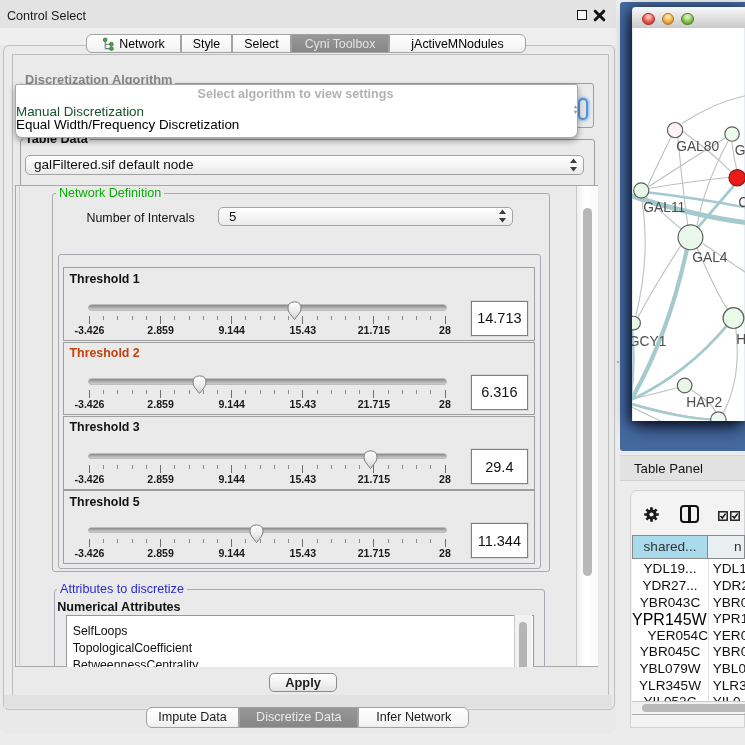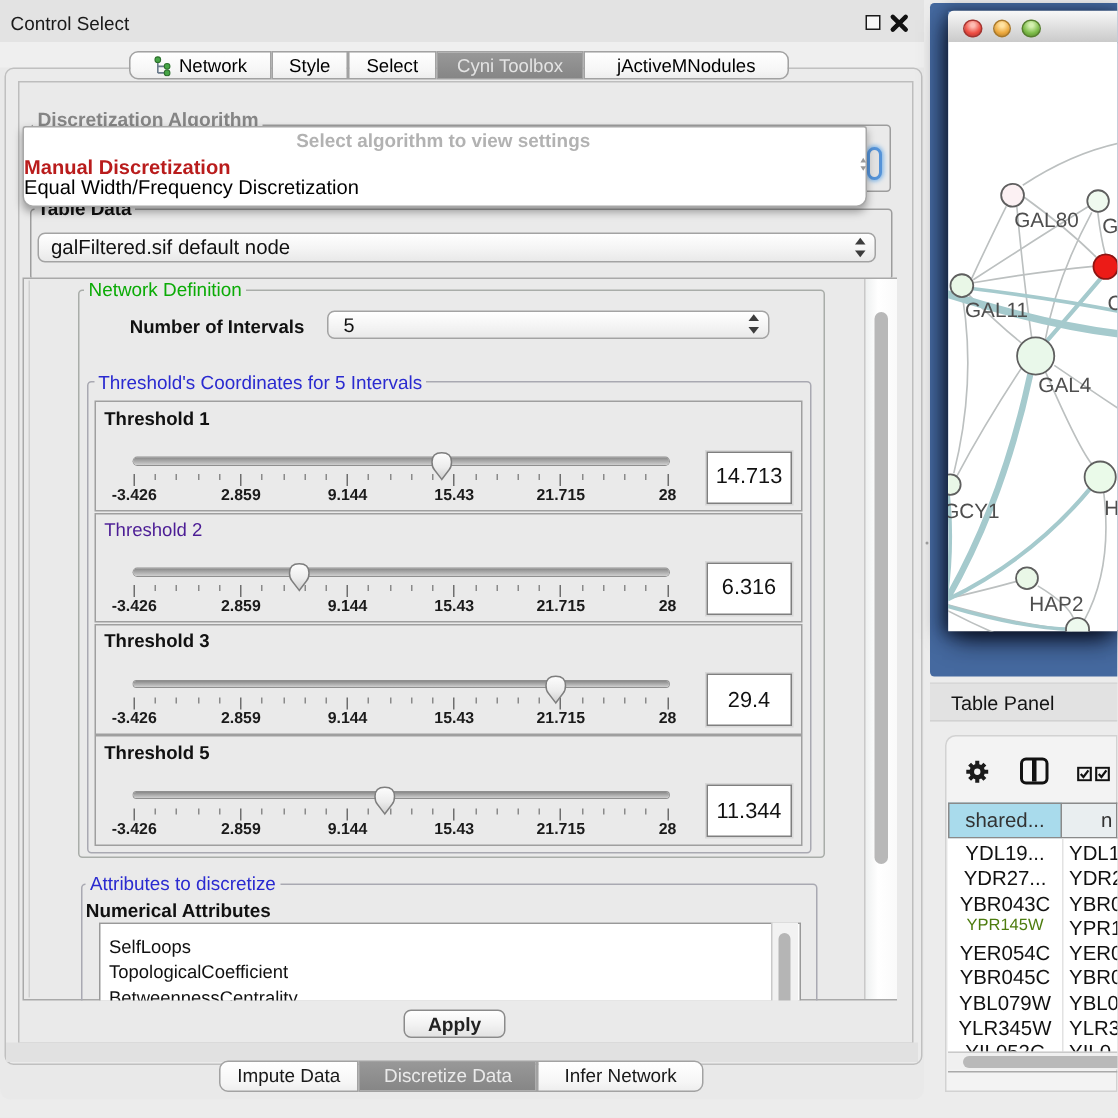--- a/index.html
+++ b/index.html
@@ -38,36 +38,35 @@
     <path d="M4,15 L7,10 L1,10 Z" fill="#9a9a9a"></path>
   </svg>
 <div class="abs" style="left:20px;top:139px;width:573px;height:46px;border:1px solid #9d9d9d;border-radius:3px"></div>
 <div class="abs" style="left:23px;top:132px;font-size:12.6px;font-weight:700;color:#111;background:#eaeaea;padding:0 2px">Table Data</div>
 <div class="abs" style="left:25px;top:154.5px;width:559px;height:20px;border-radius:5px;background:linear-gradient(#ffffff,#f4f4f4 55%,#e9e9e9);border:1px solid #a3a3a3;box-sizing:border-box;display:flex;align-items:center;font-size:13.6px;color:#111;padding-left:8px">galFiltered.sif default node<svg style="position:absolute;right:5px;top:50%;transform:translateY(-50%)" width="9" height="14" viewBox="0 0 9 14">
       <path d="M4.5,0.5 L8,5 L1,5 Z" fill="#3c3c3c"></path>
       <path d="M4.5,13.5 L8,9 L1,9 Z" fill="#3c3c3c"></path>
     </svg></div>
 <div class="abs" style="left:15px;top:84px;width:561px;height:51.5px;background:#fff;border:1px solid #a8a8a8;border-radius:2px 2px 7px 7px;box-shadow:0 3px 6px rgba(0,0,0,0.35);z-index:50"></div>
 <div class="abs" style="left:15px;top:87px;width:561px;text-align:center;font-size:12.6px;font-weight:700;color:#b2b2b2;z-index:51">Select algorithm to view settings</div>
-<div class="abs" style="left:16px;top:103.5px;font-size:13.4px;font-weight:700;color:#b91c1c;z-index:51">Manual Discretization</div>
+<div class="abs" style="left:16px;top:103.5px;font-size:13.4px;font-weight:400;color:#14532d;z-index:51">Manual Discretization</div>
 <div class="abs" style="left:16px;top:117.3px;font-size:13.4px;color:#000;z-index:51">Equal Width/Frequency Discretization</div>
 <div class="abs" style="left:15px;top:185px;width:583px;height:482px;border:1px solid #a9a9a9;background:#eaeaea;box-sizing:border-box"></div>
 <div class="abs" style="left:18.5px;top:187px;width:1px;height:478px;background:#cfcfcf"></div>
 <div class="abs" style="left:575.5px;top:186px;width:21px;height:480px;background:linear-gradient(90deg,#eef0f0,#ffffff 40%,#fafafa);border-left:1px solid #c9c9c9"></div>
 <div class="abs" style="left:582.5px;top:208px;width:9px;height:368px;background:#b8b8b8;border-radius:5px"></div>
 <div class="abs" style="left:0;top:0;width:745px;height:745px;overflow:hidden;clip-path:inset(186px 170px 78px 16px)">
     <div class="abs" style="left:52px;top:193px;width:496px;height:377px;border:1px solid #a9ada9;border-radius:3px"></div>
     <div class="abs" style="left:56px;top:186px;font-size:12.6px;color:#0bab06;background:#eaeaea;padding:0 3px">Network Definition</div>
-    <div class="abs" style="left:86.5px;top:210.5px;font-size:12.4px;font-weight:700;color:#111">Number of Intervals</div>
+    <div class="abs" style="left:86.5px;top:210.5px;font-size:12.4px;font-weight:400;color:#111">Number of Intervals</div>
     <div class="abs" style="left:218px;top:206.5px;width:295px;height:19.5px;border-radius:5px;background:linear-gradient(#ffffff,#f4f4f4 55%,#e9e9e9);border:1px solid #a3a3a3;box-sizing:border-box;display:flex;align-items:center;font-size:13.2px;color:#111;padding-left:10px">5<svg style="position:absolute;right:5px;top:50%;transform:translateY(-50%)" width="9" height="14" viewBox="0 0 9 14">
         <path d="M4.5,0.5 L8,5 L1,5 Z" fill="#3c3c3c"></path>
         <path d="M4.5,13.5 L8,9 L1,9 Z" fill="#3c3c3c"></path>
       </svg></div>
     <div class="abs" style="left:58px;top:254px;width:480.5px;height:312.5px;border:1px solid #a9a9b2;border-radius:3px"></div>
-    <div class="abs" style="left:62.5px;top:247.5px;font-size:12.6px;color:#2a2ad0;background:#eaeaea;padding:0 3px">Threshold's Coordinates for 5 Intervals</div>
     <div style="position:absolute;left:63px;top:267.4px;width:469.5px;height:71.6px;border:1px solid #9f9f9f;background:#eaeaea"></div>
     <div style="position:absolute;left:69.5px;top:271.6px;font-size:12.4px;font-weight:700;color:#111">Threshold 1</div>
     <div style="position:absolute;left:89px;top:305.0px;width:356.5px;height:4.6px;border-radius:3px;background:linear-gradient(#898989,#cfcfcf);box-shadow:0 0 0 0.6px #8f8f8f"></div>
     <div style="position:absolute;left:89.00px;top:316.0px;width:1px;height:8px;background:#6e6e6e"></div>
     <div style="position:absolute;left:103.22px;top:316.0px;width:1px;height:4px;background:#8a8a8a"></div>
     <div style="position:absolute;left:117.44px;top:316.0px;width:1px;height:4px;background:#8a8a8a"></div>
     <div style="position:absolute;left:131.66px;top:316.0px;width:1px;height:4px;background:#8a8a8a"></div>
     <div style="position:absolute;left:145.88px;top:316.0px;width:1px;height:4px;background:#8a8a8a"></div>
     <div style="position:absolute;left:160.10px;top:316.0px;width:1px;height:8px;background:#6e6e6e"></div>
     <div style="position:absolute;left:174.32px;top:316.0px;width:1px;height:4px;background:#8a8a8a"></div>
@@ -101,21 +100,21 @@
         <linearGradient id="thg295" x1="0" y1="0" x2="0" y2="1">
 <stop offset="0" stop-color="#fdfdfd"></stop>
           <stop offset="0.55" stop-color="#ececec"></stop>
           <stop offset="1" stop-color="#cfcfcf"></stop>
         </linearGradient>
       </defs>
 <path d="M7.5,20.6 L2.6,14.2 Q1,12.4 1,9 Q1,2.9 7.5,2.9 Q14,2.9 14,9 Q14,12.4 12.4,14.2 Z" fill="url(#thg295)" stroke="#7e7e7e" stroke-width="1"></path>
     </svg>
     <div style="position:absolute;left:470.7px;top:300.5px;width:55.3px;height:33px;background:#fff;border:1px solid #7f7f7f;box-shadow:0 0 0 1px #d8d8d8;display:flex;align-items:center;justify-content:center;font-size:14.5px;color:#111">14.713</div>
     <div style="position:absolute;left:63px;top:341.7px;width:469.5px;height:71.6px;border:1px solid #9f9f9f;background:#eaeaea"></div>
-    <div style="position:absolute;left:69.5px;top:345.9px;font-size:12.4px;font-weight:400;color:#4c1d95">Threshold 2</div>
+    <div style="position:absolute;left:69.5px;top:345.9px;font-size:12.4px;font-weight:700;color:#c2410c">Threshold 2</div>
     <div style="position:absolute;left:89px;top:379.3px;width:356.5px;height:4.6px;border-radius:3px;background:linear-gradient(#898989,#cfcfcf);box-shadow:0 0 0 0.6px #8f8f8f"></div>
     <div style="position:absolute;left:89.00px;top:390.3px;width:1px;height:8px;background:#6e6e6e"></div>
     <div style="position:absolute;left:103.22px;top:390.3px;width:1px;height:4px;background:#8a8a8a"></div>
     <div style="position:absolute;left:117.44px;top:390.3px;width:1px;height:4px;background:#8a8a8a"></div>
     <div style="position:absolute;left:131.66px;top:390.3px;width:1px;height:4px;background:#8a8a8a"></div>
     <div style="position:absolute;left:145.88px;top:390.3px;width:1px;height:4px;background:#8a8a8a"></div>
     <div style="position:absolute;left:160.10px;top:390.3px;width:1px;height:8px;background:#6e6e6e"></div>
     <div style="position:absolute;left:174.32px;top:390.3px;width:1px;height:4px;background:#8a8a8a"></div>
     <div style="position:absolute;left:188.54px;top:390.3px;width:1px;height:4px;background:#8a8a8a"></div>
     <div style="position:absolute;left:202.76px;top:390.3px;width:1px;height:4px;background:#8a8a8a"></div>
@@ -344,23 +343,23 @@
 <div class="abs" style="left:708px;top:534.5px;width:37px;height:24px;background:#e9eef0;border:1px solid #8a8a8a;border-left:none;box-sizing:border-box;display:flex;align-items:center;padding-left:26px;font-size:13.6px;color:#333">n</div>
 <div class="abs" style="left:0;top:0;width:745px;height:745px;overflow:hidden;clip-path:inset(558px 0px 43.6px 632px)">
     <div class="abs" style="left:632px;top:558.5px;width:113px;height:143px;background:#fff"></div>
     <div class="abs" style="left:707.5px;top:558.5px;width:1px;height:143px;background:#e2e2e2"></div>
     <div class="abs" style="left:632px;top:561.3px;width:76px;text-align:center;font-size:13.6px;color:#111">YDL19...</div>
     <div class="abs" style="left:712.7px;top:561.3px;font-size:13.6px;color:#111;white-space:nowrap">YDL1</div>
     <div class="abs" style="left:632px;top:577.9px;width:76px;text-align:center;font-size:13.6px;color:#111">YDR27...</div>
     <div class="abs" style="left:712.7px;top:577.9px;font-size:13.6px;color:#111;white-space:nowrap">YDR2</div>
     <div class="abs" style="left:632px;top:594.5px;width:76px;text-align:center;font-size:13.6px;color:#111">YBR043C</div>
     <div class="abs" style="left:712.7px;top:594.5px;font-size:13.6px;color:#111;white-space:nowrap">YBR0</div>
-    <div class="abs" style="left:632px;top:611.1px;width:76px;text-align:center;font-size:11px;color:#4d7c0f">YPR145W</div>
+    <div class="abs" style="left:632px;top:611.1px;width:76px;text-align:left;font-size:16px;color:#000000">YPR145W</div>
     <div class="abs" style="left:712.7px;top:611.1px;font-size:13.6px;color:#111;white-space:nowrap">YPR1</div>
-    <div class="abs" style="left:632px;top:627.7px;width:76px;text-align:center;font-size:13.6px;color:#111">YER054C</div>
+    <div class="abs" style="left:632px;top:627.7px;width:76px;text-align:right;font-size:13.6px;color:#111">YER054C</div>
     <div class="abs" style="left:712.7px;top:627.7px;font-size:13.6px;color:#111;white-space:nowrap">YER0</div>
     <div class="abs" style="left:632px;top:644.3px;width:76px;text-align:center;font-size:13.6px;color:#111">YBR045C</div>
     <div class="abs" style="left:712.7px;top:644.3px;font-size:13.6px;color:#111;white-space:nowrap">YBR0</div>
     <div class="abs" style="left:632px;top:660.9px;width:76px;text-align:center;font-size:13.6px;color:#111">YBL079W</div>
     <div class="abs" style="left:712.7px;top:660.9px;font-size:13.6px;color:#111;white-space:nowrap">YBL0</div>
     <div class="abs" style="left:632px;top:677.5px;width:76px;text-align:center;font-size:13.6px;color:#111">YLR345W</div>
     <div class="abs" style="left:712.7px;top:677.5px;font-size:13.6px;color:#111;white-space:nowrap">YLR3</div>
     <div class="abs" style="left:632px;top:694.1px;width:76px;text-align:center;font-size:13.6px;color:#111">YIL052C</div>
     <div class="abs" style="left:712.7px;top:694.1px;font-size:13.6px;color:#111;white-space:nowrap">YIL0</div>
   </div>

